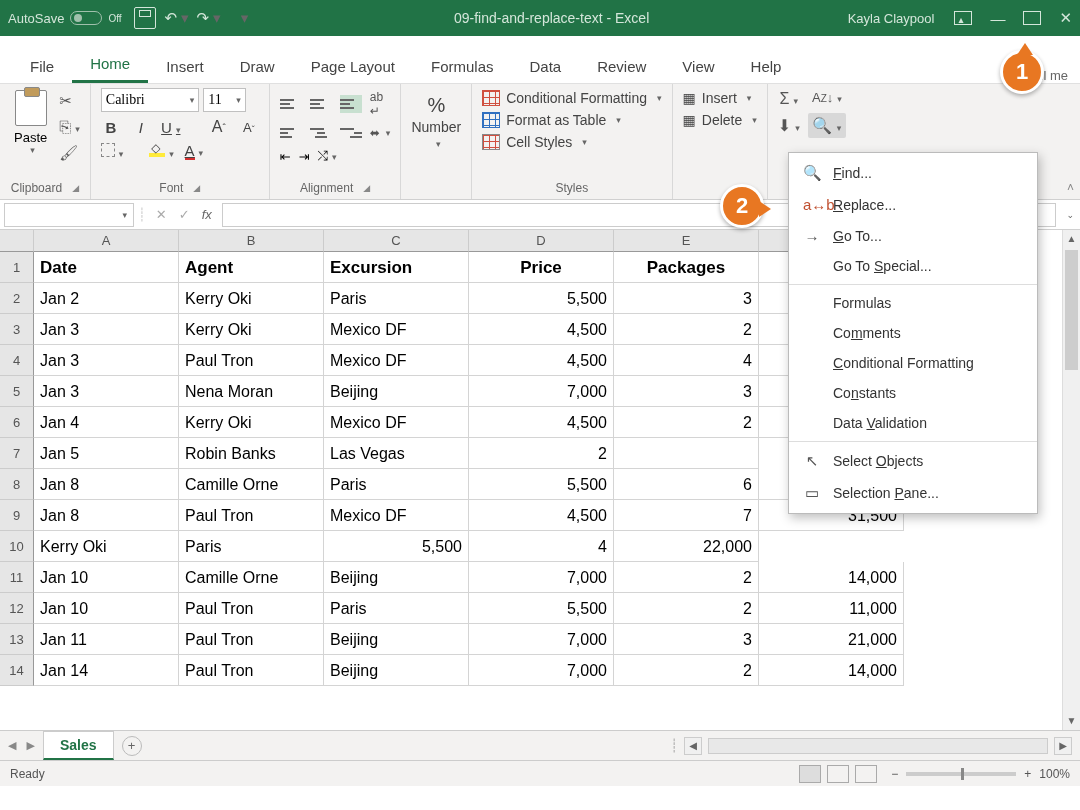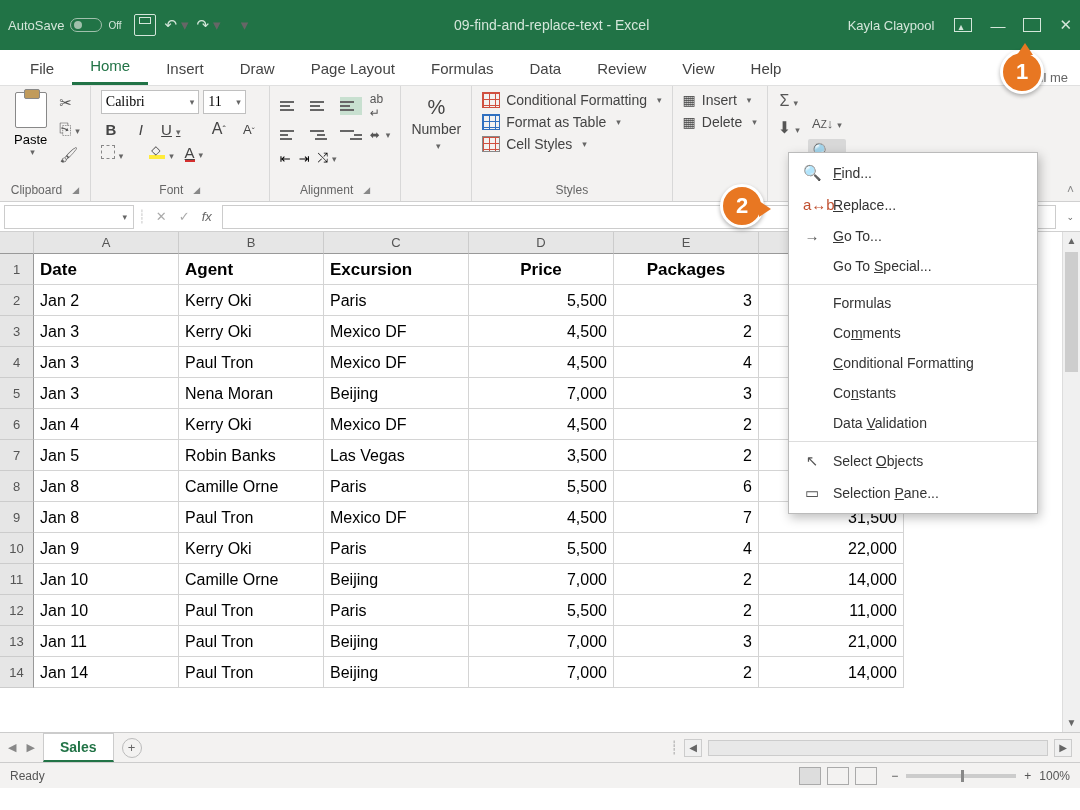--- a/index.html
+++ b/index.html
@@ -1,33 +1,33 @@
 <!DOCTYPE html>
 <html><head>
 <meta charset="utf-8">
 <style>
 * { box-sizing: border-box; margin: 0; padding: 0; }
 body { font-family: 'Segoe UI', Tahoma, sans-serif; font-size: 13px; width: 1080px; height: 810px; overflow: hidden; background: #fff; position: relative; }
 
 
-.titlebar { height: 50px; background: #217346; color: #d4e6da; display: flex; align-items: center; padding: 0 8px; font-size: 13px; }
+.titlebar { height: 36px; background: #217346; color: #d4e6da; display: flex; align-items: center; padding: 0 8px; font-size: 13px; }
 .titlebar .autosave { display: flex; align-items: center; gap: 6px; margin-right: 12px; }
 .titlebar .toggle { width: 32px; height: 14px; border: 1px solid #a0c0ac; border-radius: 7px; position: relative; }
 .titlebar .toggle::before { content: ''; position: absolute; width: 8px; height: 8px; background: #a0c0ac; border-radius: 50%; top: 2px; left: 3px; }
 .titlebar .qat { display: flex; gap: 10px; align-items: center; }
 .titlebar .qat span { width: 22px; height: 22px; display: flex; align-items: center; justify-content: center; font-size: 15px; }
 .titlebar .title { flex: 1; text-align: center; font-size: 14px; }
 .titlebar .user { margin-right: 20px; }
 .titlebar .winctrl { display: flex; gap: 18px; align-items: center; font-size: 15px; }
 .titlebar .icon-box { width: 18px; height: 14px; border: 1.5px solid #d4e6da; }
 .titlebar .icon-save { width: 20px; height: 20px; border: 1.5px solid #d4e6da; border-radius: 2px; position:relative; }
 .titlebar .icon-save::before { content:''; position:absolute; top:2px; left:4px; width:10px; height:5px; border:1px solid #d4e6da;}
 
 
-.ribbontabs { height: 36px; background: #fff; display: flex; align-items: end; padding: 0 12px; gap: 0; border-bottom: 1px solid #e0e0e0; position: relative; }
+.ribbontabs { height: 48px; background: #fff; display: flex; align-items: end; padding: 0 12px; gap: 0; border-bottom: 1px solid #e0e0e0; position: relative; }
 .ribbontabs .tab { padding: 8px 18px; color: #444; cursor: pointer; font-size: 15px; }
 .ribbontabs .tab.active { color: #217346; border-bottom: 3px solid #217346; }
 .ribbontabs .tell { margin-left: auto; display: flex; align-items: center; gap: 6px; color: #666; }
 
 
 .ribbon { height: 116px; background: #f3f2f1; border-bottom: 1px solid #d0d0d0; display: flex; position: relative; }
 .group { border-right: 1px solid #d8d8d8; padding: 4px 10px 2px 10px; display: flex; flex-direction: column; justify-content: space-between; }
 .group-label { font-size: 12px; color: #666; text-align: center; padding: 2px 0; display: flex; justify-content: center; align-items: center; gap: 4px; }
 .dlg-launcher { font-size: 9px; color: #888; margin-left: 6px; }
 .group-content { flex: 1; display: flex; align-items: flex-start; }
@@ -339,21 +339,21 @@
   </div>
 
   <div class="group" style="border-right:none;">
     <div class="group-content">
       <div class="editing-cols">
         <div class="editing-col">
           <span>Σ<span class="caret">▾</span></span>
           <span>⬇<span class="caret">▾</span></span>
         </div>
         <div class="editing-col">
-          <span style="font-size:13px;margin-top:24px;">A<span style="font-size:10px;">Z</span>↓<span class="caret">▾</span></span>
+          <span style="font-size:13px;">A<span style="font-size:10px;">Z</span>↓<span class="caret">▾</span></span>
           <span class="find-btn">🔍<span class="caret">▾</span></span>
         </div>
       </div>
     </div>
     <div class="group-label"></div>
   </div>
   <span class="collapse-ribbon">˄</span>
 </div>
 
 <div class="dropdown">
@@ -499,42 +499,40 @@
         <div class="cell" style="width: 145px;">Kerry Oki</div>
         <div class="cell" style="width: 145px;">Mexico DF</div>
         <div class="cell num" style="width: 145px;">4,500</div>
         <div class="cell num" style="width: 145px;">2</div>
         <div class="cell num" style="width: 145px;"></div>
       </div>
       <div class="data-row">
         <div class="cell" style="width: 145px;">Jan 5</div>
         <div class="cell" style="width: 145px;">Robin Banks</div>
         <div class="cell" style="width: 145px;">Las Vegas</div>
-        <div class="cell num" style="width: 145px;">3,500</div>
         <div class="cell num" style="width: 145px;">2</div>
         <div class="cell num" style="width: 145px;"></div>
       </div>
       <div class="data-row">
         <div class="cell" style="width: 145px;">Jan 8</div>
         <div class="cell" style="width: 145px;">Camille Orne</div>
         <div class="cell" style="width: 145px;">Paris</div>
         <div class="cell num" style="width: 145px;">5,500</div>
         <div class="cell num" style="width: 145px;">6</div>
         <div class="cell num" style="width: 145px;">33,000</div>
       </div>
       <div class="data-row">
         <div class="cell" style="width: 145px;">Jan 8</div>
         <div class="cell" style="width: 145px;">Paul Tron</div>
         <div class="cell" style="width: 145px;">Mexico DF</div>
         <div class="cell num" style="width: 145px;">4,500</div>
         <div class="cell num" style="width: 145px;">7</div>
         <div class="cell num" style="width: 145px;">31,500</div>
       </div>
       <div class="data-row">
-        <div class="cell" style="width: 145px;">Jan 9</div>
         <div class="cell" style="width: 145px;">Kerry Oki</div>
         <div class="cell" style="width: 145px;">Paris</div>
         <div class="cell num" style="width: 145px;">5,500</div>
         <div class="cell num" style="width: 145px;">4</div>
         <div class="cell num" style="width: 145px;">22,000</div>
       </div>
       <div class="data-row">
         <div class="cell" style="width: 145px;">Jan 10</div>
         <div class="cell" style="width: 145px;">Camille Orne</div>
         <div class="cell" style="width: 145px;">Beijing</div>

